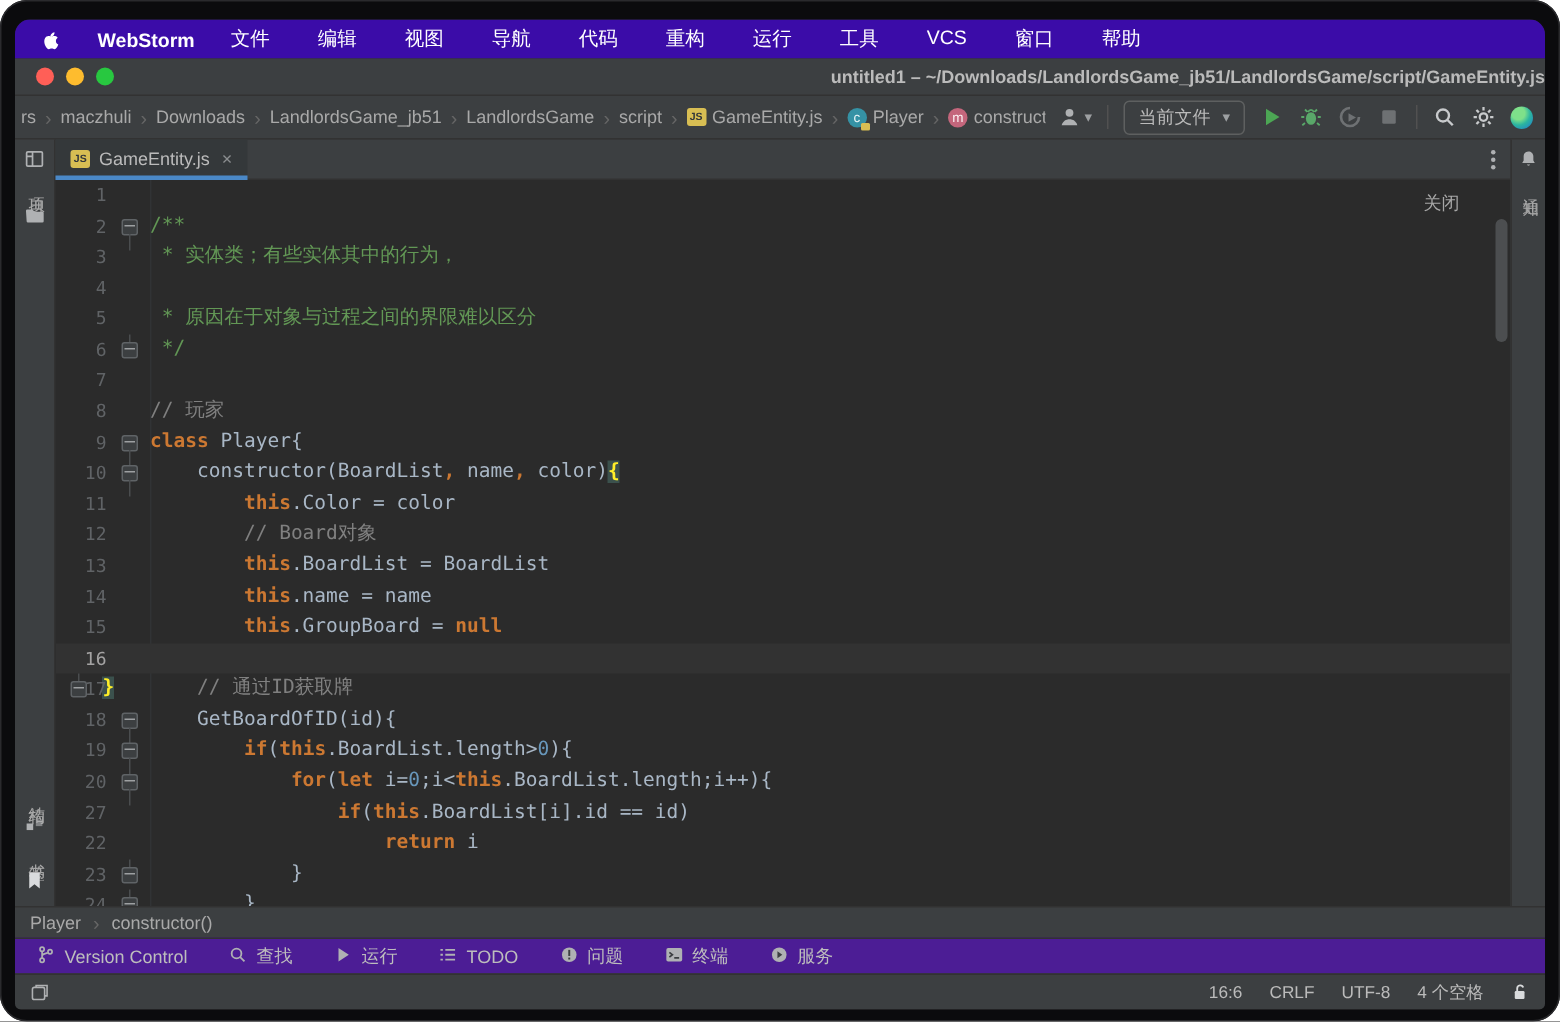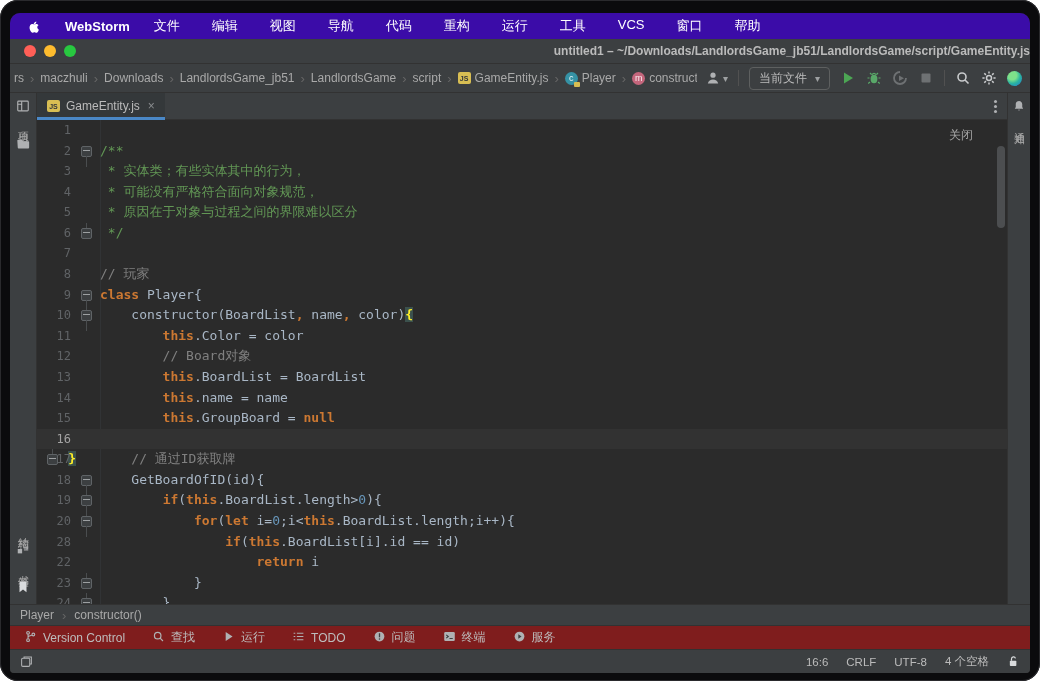--- a/index.html
+++ b/index.html
@@ -71,21 +71,21 @@
   .t-cmt{color:#808080;}
   .t-kw{color:#CC7832;font-weight:bold;}
   .t-num{color:#6897BB;}
   .t-txt{color:#A9B7C6;}
   .t-brace{color:#FFEF28;font-weight:bold;background:#3B514D;}
   .close-hint{position:absolute;top:7px;right:34px;color:#A7A7A7;font-size:12px;font-family:"Liberation Sans",sans-serif;}
   .vscroll{position:absolute;right:2px;top:26px;width:8px;height:82px;border-radius:4px;background:#55585A;opacity:.8;}
 
   
   .crumbbar{height:20px;flex:none;background:#3C3F41;border-top:1px solid #323232;display:flex;align-items:center;gap:8px;padding:0 10px;font-size:12px;color:#A9A9A9;}
-  .toolbar{height:23px;flex:none;background:#7f1d1d;border-top:1px solid #323232;display:flex;align-items:center;gap:27px;padding:0 14px;font-size:12px;color:#BDBDBD;}
+  .toolbar{height:23px;flex:none;background:#4c1d95;border-top:1px solid #323232;display:flex;align-items:center;gap:27px;padding:0 14px;font-size:12px;color:#BDBDBD;}
   .tbitem{display:flex;align-items:center;gap:6px;}
   .tb-ic{width:13px;height:13px;flex:none;}
   .statusbar{height:23px;flex:none;background:#3C3F41;border-top:1px solid #323232;display:flex;align-items:center;padding:0 10px;font-size:11.5px;color:#BBBBBB;}
   .status-right{margin-left:auto;display:flex;align-items:center;gap:18px;}
   .st-ic{width:13px;height:13px;}
 </style>
 </head>
 <body>
 
 <div class="bezel">
@@ -263,21 +263,20 @@
               <pre class="code"><span class="t-doc">/**</span></pre>
             </div>
             <div class="cl">
               <span class="ln">3</span>
               <span class="foldcol"></span>
               <pre class="code"><span class="t-doc"> * 实体类；有些实体其中的行为，</span></pre>
             </div>
             <div class="cl">
               <span class="ln">4</span>
               <span class="foldcol"></span>
-              <pre class="code"><span class="t-doc"> * 可能没有严格符合面向对象规范，</span></pre>
             </div>
             <div class="cl">
               <span class="ln">5</span>
               <span class="foldcol"></span>
               <pre class="code"><span class="t-doc"> * 原因在于对象与过程之间的界限难以区分</span></pre>
             </div>
             <div class="cl">
               <span class="ln">6</span>
               <span class="foldcol">
                 <span class="fm end"></span>
@@ -360,21 +359,21 @@
               <pre class="code"><span class="t-txt">        </span><span class="t-kw">if</span><span class="t-txt">(</span><span class="t-kw">this</span><span class="t-txt">.BoardList.length&gt;</span><span class="t-num">0</span><span class="t-txt">){</span></pre>
             </div>
             <div class="cl">
               <span class="ln">20</span>
               <span class="foldcol">
                 <span class="fm start"></span>
               </span>
               <pre class="code"><span class="t-txt">            </span><span class="t-kw">for</span><span class="t-txt">(</span><span class="t-kw">let</span><span class="t-txt"> i=</span><span class="t-num">0</span><span class="t-txt">;i&lt;</span><span class="t-kw">this</span><span class="t-txt">.BoardList.length;i++){</span></pre>
             </div>
             <div class="cl">
-              <span class="ln">28</span>
+              <span class="ln">27</span>
               <span class="foldcol"></span>
               <pre class="code"><span class="t-txt">                </span><span class="t-kw">if</span><span class="t-txt">(</span><span class="t-kw">this</span><span class="t-txt">.BoardList[i].id == id)</span></pre>
             </div>
             <div class="cl">
               <span class="ln">22</span>
               <span class="foldcol"></span>
               <pre class="code"><span class="t-txt">                    </span><span class="t-kw">return</span><span class="t-txt"> i</span></pre>
             </div>
             <div class="cl">
               <span class="ln">23</span>

